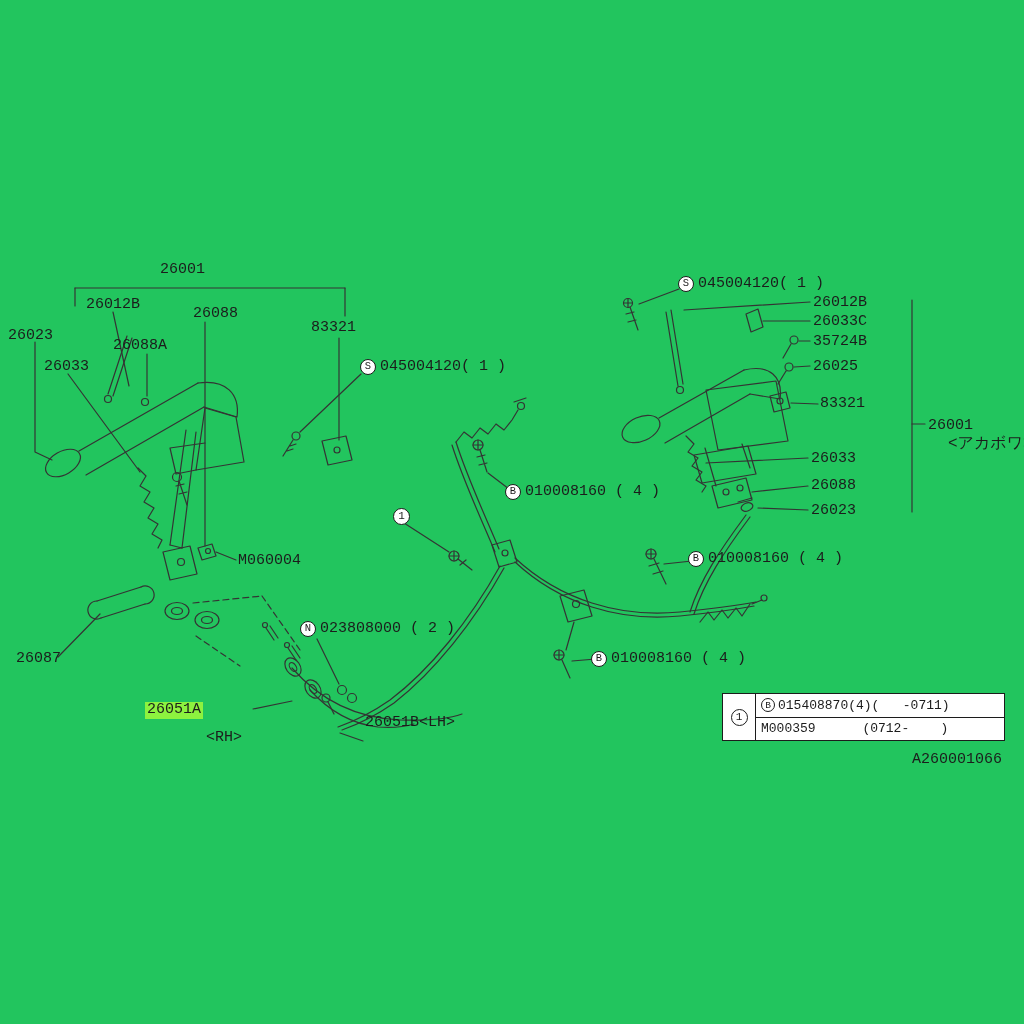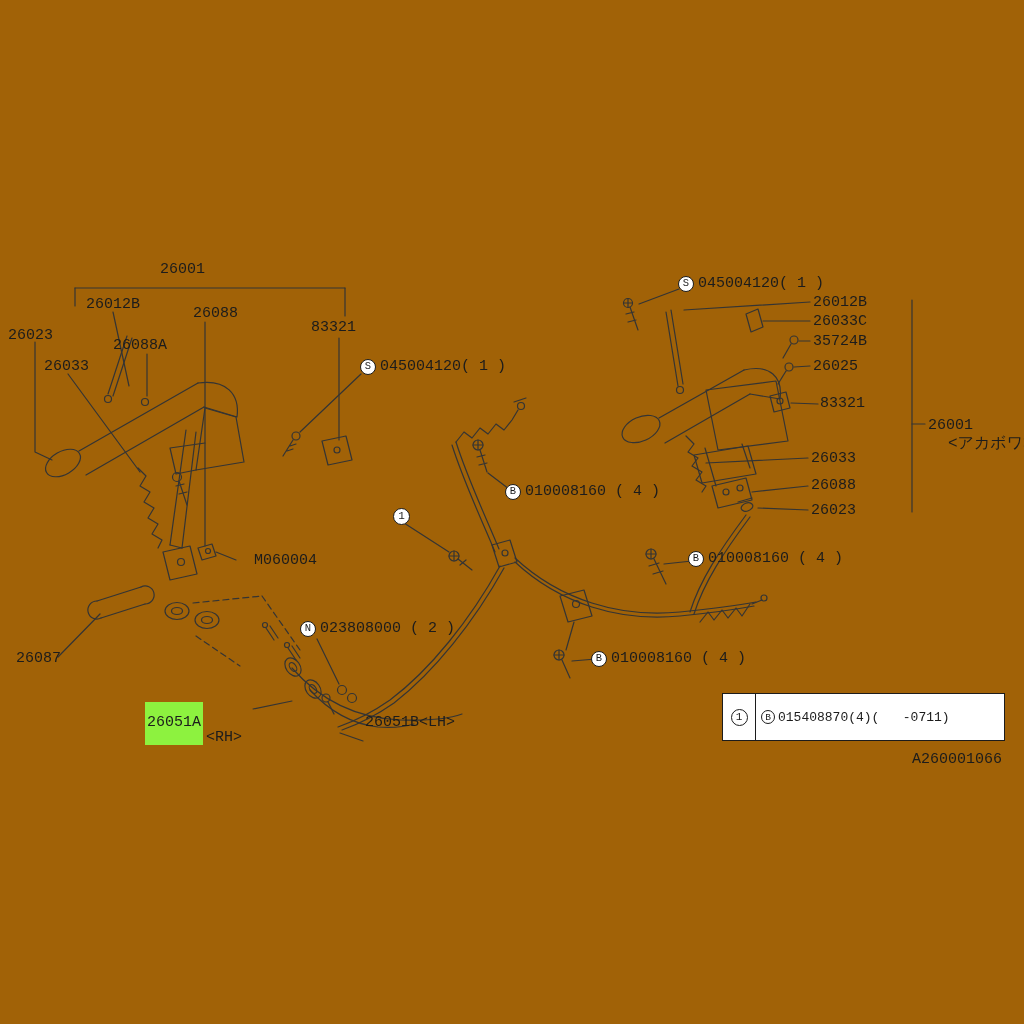--- a/index.html
+++ b/index.html
@@ -1,26 +1,26 @@
 <!DOCTYPE html>
 <html><head>
 <meta charset="utf-8">
 <style>
   * { margin:0; padding:0; box-sizing:border-box; }
   html,body { width:1024px; height:1024px; background:#ffffff; }
   body { font-family:"Liberation Mono","DejaVu Sans Mono",monospace; color:#1c1c1c; }
-  #stage { position:relative; width:1024px; height:1024px; background:#a16207; overflow:hidden; }
+  #stage { position:relative; width:1024px; height:1024px; background:#22c55e; overflow:hidden; }
   svg.art { position:absolute; left:0; top:0; }
   svg.art path, svg.art ellipse, svg.art circle, svg.art polyline, svg.art line {
     fill:none; stroke:#343434; stroke-width:1.2; stroke-linecap:round; stroke-linejoin:round;
   }
   svg.art .dash { stroke-dasharray:6 4; }
   .lbl { position:absolute; font-size:15px; white-space:pre; display:flex; align-items:center; gap:4px; line-height:1.1; }
   .lbl .txt { display:inline-block; }
-  .lbl.hl .txt { background:#8df23f; padding:13px 2px; }
+  .lbl.hl .txt { background:#8df23f; padding:0 2px; }
   .circ { display:inline-flex; width:16px; height:16px; border:1.3px solid #1c1c1c; border-radius:50%;
           align-items:center; justify-content:center; font-size:10.5px; flex:0 0 auto; background:#fff; }
   .circ.c1 { width:17px; height:17px; font-size:11px; }
   .ref-table { position:absolute; left:722px; top:693px; width:283px; height:48px; border:1.4px solid #1c1c1c;
                display:flex; background:#fff; }
   .rt-left { width:33px; border-right:1.4px solid #1c1c1c; display:flex; align-items:center; justify-content:center; }
   .rt-rows { flex:1; display:flex; flex-direction:column; }
   .rt-row { flex:1; display:flex; align-items:center; padding-left:5px; font-size:13px; white-space:pre; gap:3px; }
   .rt-row + .rt-row { border-top:1.4px solid #1c1c1c; }
   .rt-row .circ { width:14px; height:14px; font-size:9.5px; }
@@ -232,36 +232,39 @@
       <div class="lbl" style="left: 813px; top: 334px;"><span class="txt">35724B</span></div>
       <div class="lbl" style="left: 813px; top: 359px; align-items: flex-end;"><span class="txt">26025</span></div>
       <div class="lbl" style="left: 820px; top: 396px;"><span class="txt">83321</span></div>
       <div class="lbl" style="left: 928px; top: 418px;"><span class="txt">26001</span></div>
       <div class="lbl" style="left: 922px; top: 436px; font-size: 16px; margin-left: 26px;"><span class="txt">&lt;アカボワ&gt;</span></div>
       <div class="lbl" style="left: 811px; top: 451px;"><span class="txt">26033</span></div>
       <div class="lbl" style="left: 811px; top: 478px;"><span class="txt">26088</span></div>
       <div class="lbl" style="left: 811px; top: 503px;"><span class="txt">26023</span></div>
       <div class="lbl" style="left: 505px; top: 484px;"><span class="circ">B</span><span class="txt">010008160 ( 4 )</span></div>
       <div class="lbl" style="left: 393px; top: 508px;"><span class="circ c1">1</span></div>
-      <div class="lbl" style="left: 254px; top: 553px; text-align: right;"><span class="txt">M060004</span></div>
+      <div class="lbl" style="left: 238px; top: 553px; text-align: right;"><span class="txt">M060004</span></div>
       <div class="lbl" style="left: 688px; top: 551px;"><span class="circ">B</span><span class="txt">010008160 ( 4 )</span></div>
       <div class="lbl" style="left: 300px; top: 621px;"><span class="circ">N</span><span class="txt">023808000 ( 2 )</span></div>
       <div class="lbl" style="left: 591px; top: 651px;"><span class="circ">B</span><span class="txt">010008160 ( 4 )</span></div>
       <div class="lbl" style="left: 16px; top: 651px; justify-content: flex-end;"><span class="txt">26087</span></div>
       <div class="lbl hl" style="left: 145px; top: 702px;"><span class="txt">26051A</span></div>
       <div class="lbl" style="left: 206px; top: 730px;"><span class="txt">&lt;RH&gt;</span></div>
       <div class="lbl" style="left: 365px; top: 715px;"><span class="txt">26051B&lt;LH&gt;</span></div>
       <div class="lbl" style="left: 912px; top: 752px;"><span class="txt">A260001066</span></div>
     </div>
 
   <div class="ref-table">
     <div class="rt-left">
       <span class="circ c1">1</span>
     </div>
     <div class="rt-rows">
       <div class="rt-row">
         <span class="circ">B</span>
         <span>015408870(4)(   -0711)</span>
       </div>
+      <div class="rt-row">
+        <span>M000359      (0712-    )</span>
+      </div>
     </div>
   </div>
 
 </div>
 
 </body></html>

